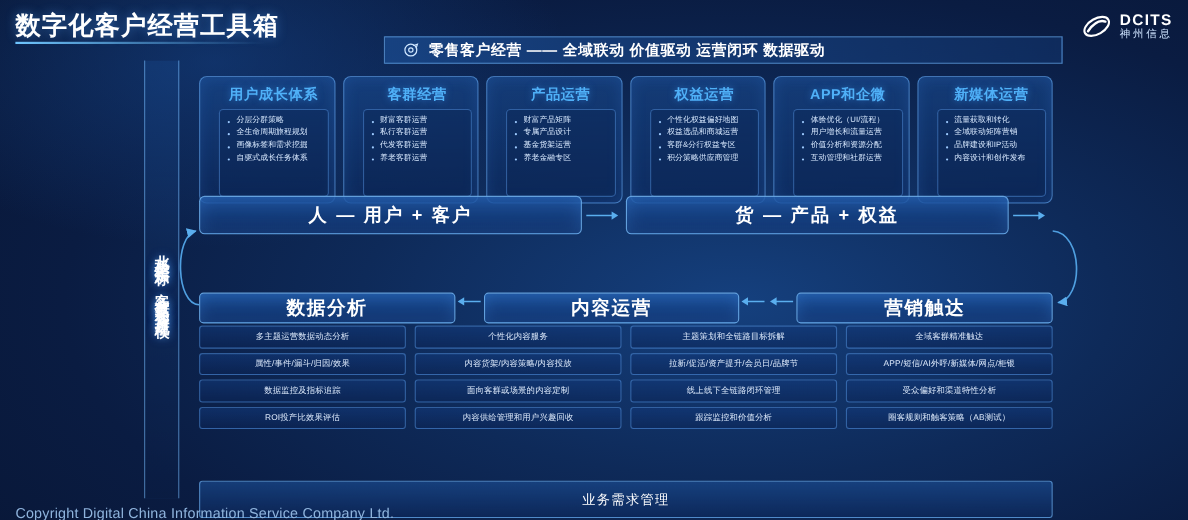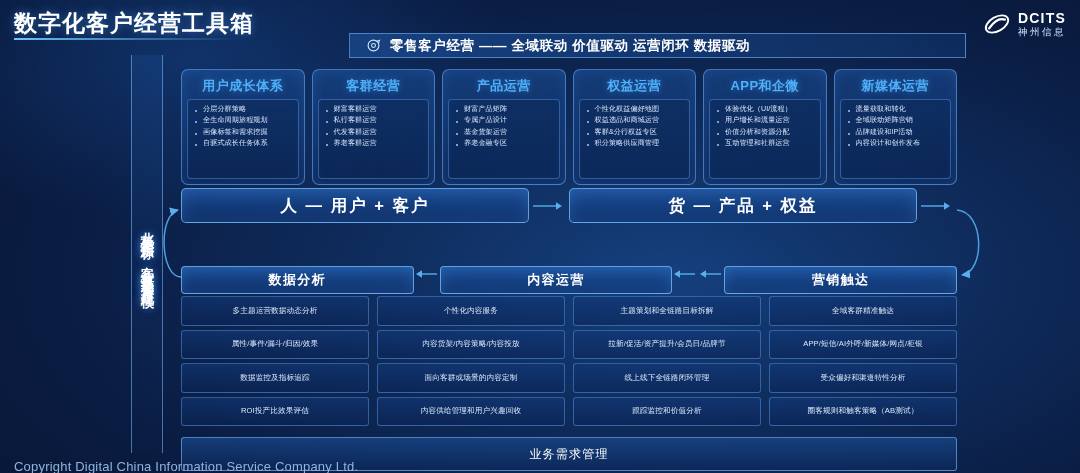--- a/index.html
+++ b/index.html
@@ -65,21 +65,21 @@
   .banner-icon{width:15px;height:15px;flex:0 0 auto;}
   .banner-text{font-size:13.5px;font-weight:bold;color:#ffffff;letter-spacing:.6px;white-space:nowrap;}
 
   
   .cards{position:absolute;left:181px;top:69px;width:776px;height:116px;display:flex;gap:7px;}
   .card{
     flex:1;box-sizing:border-box;
     border:1px solid rgba(110,180,255,.55);
     border-radius:7px;
     background:linear-gradient(180deg,rgba(24,70,136,.70),rgba(12,40,92,.55));
-    padding:4px 5px 5px 5px;
+    padding:4px 5px 5px 17px;
     display:flex;flex-direction:column;
     box-shadow:inset 0 0 14px rgba(70,150,255,.16);
   }
   .card-title{
     text-align:center;font-size:13px;font-weight:bold;color:#4fb0f7;
     letter-spacing:.5px;padding:3px 0 4px;
     text-shadow:0 0 7px rgba(60,150,245,.55);
   }
   .card-body{
     flex:1;border:1px solid rgba(100,170,255,.40);border-radius:4px;
@@ -90,46 +90,46 @@
   .card-body li{
     font-size:7.1px;color:#d8e9ff;line-height:1.62;white-space:nowrap;
     position:relative;padding-left:10px;letter-spacing:.1px;
   }
   .card-body li::before{
     content:"";position:absolute;left:2px;top:6px;width:2px;height:2px;
     background:#9ecbff;border-radius:50%;
   }
 
   
-  .hgc-row{position:absolute;left:181px;top:188px;width:776px;height:35px;display:flex;align-items:center;}
+  .hgc-row{position:absolute;left:181px;top:178px;width:776px;height:35px;display:flex;align-items:center;}
   .hgc{
     flex:1;height:35px;box-sizing:border-box;
     border:1px solid rgba(125,195,255,.75);border-radius:5px;
     background:linear-gradient(180deg,rgba(30,84,160,.85),rgba(14,46,104,.7));
     display:flex;align-items:center;justify-content:center;
     font-size:16.5px;font-weight:bold;color:#ffffff;letter-spacing:2px;
     box-shadow:inset 0 0 16px rgba(80,165,255,.22);
   }
   .arrow-r{width:40px;display:flex;align-items:center;justify-content:center;flex:0 0 40px;}
 
   
   .ops-row{position:absolute;left:181px;top:260px;width:776px;height:28px;display:flex;align-items:center;}
   .ops-head{
     flex:1;height:28px;box-sizing:border-box;
     border:1px solid rgba(125,195,255,.75);border-radius:4px;
     background:linear-gradient(180deg,rgba(30,86,162,.88),rgba(15,48,108,.75));
     display:flex;align-items:center;justify-content:center;
-    font-size:13px;font-weight:bold;color:#ffffff;letter-spacing:1.4px;
+    font-size:17px;font-weight:bold;color:#ffffff;letter-spacing:1.4px;
     box-shadow:inset 0 0 14px rgba(80,165,255,.22);
     margin-top:11px;
   }
   .arrow-l{width:26px;display:flex;align-items:center;justify-content:center;flex:0 0 26px;}
 
   
-  .grid{position:absolute;left:181px;top:296px;width:776px;height:130px;
+  .grid{position:absolute;left:181px;top:296px;width:776px;height:94px;
         display:grid;grid-template-columns:repeat(4,1fr);grid-template-rows:repeat(4,1fr);
         column-gap:8px;row-gap:4px;}
   .cell{
     box-sizing:border-box;
     border:1px solid rgba(95,165,245,.45);border-radius:3px;
     background:linear-gradient(180deg,rgba(18,56,120,.62),rgba(11,36,86,.5));
     display:flex;align-items:center;justify-content:center;
     font-size:7.6px;color:#dce9fb;letter-spacing:.15px;white-space:nowrap;
   }
 

